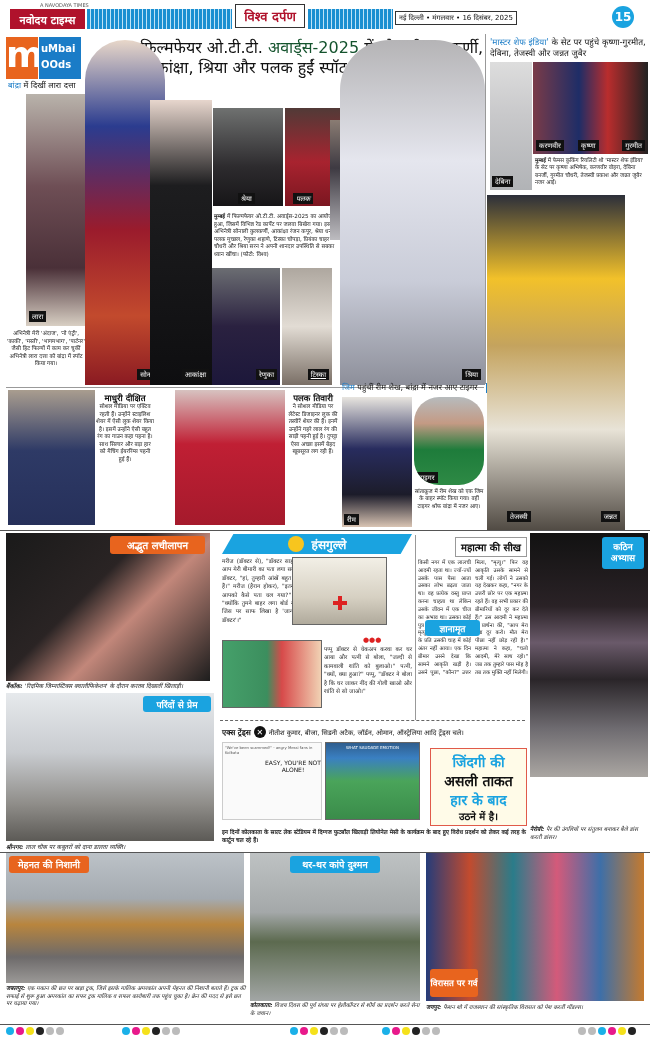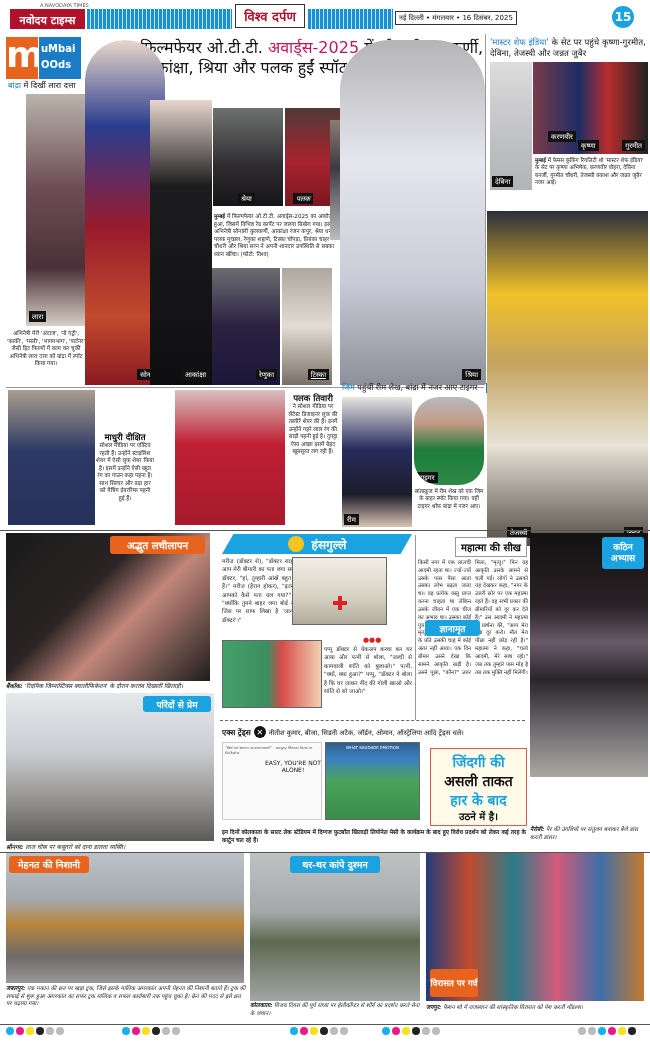--- a/index.html
+++ b/index.html
@@ -13,21 +13,21 @@
   .section-tab { left: 235px; top: 4px; width: 70px; height: 24px; border: 1.5px solid #333; background: #fff; font-size: 13px; font-weight: bold; color: #b0122c; display: flex; align-items: center; justify-content: center; }
   .dateline { left: 395px; top: 11px; height: 14px; border: 1px solid #333; background: #fff; font-size: 7px; padding: 1px 3px; white-space: nowrap; }
   .page-num { left: 612px; top: 6px; width: 22px; height: 22px; border-radius: 50%; background: #1aa3e0; color: #fff; font-weight: bold; font-size: 12px; display: flex; align-items: center; justify-content: center; }
   
   .photo { overflow: hidden; }
   .label-tag { position: absolute; background: #111; color: #fff; font-size: 7px; padding: 1px 3px; }
   .caption { font-size: 6.5px; line-height: 1.35; color: #222; }
   .orange-tag { background: #e8641e; color: #fff; font-weight: bold; border-radius: 3px; display: flex; align-items: center; justify-content: center; text-align: center; }
   .blue-tag { background: #1aa3e0; color: #fff; font-weight: bold; border-radius: 3px; display: flex; align-items: center; justify-content: center; text-align: center; }
   .headline { font-size: 16px; line-height: 1.25; color: #111; }
-  .headline .accent { color: #be185d; }
+  .headline .accent { color: #14532d; }
   .sub-headline { font-size: 9.5px; line-height: 1.3; color: #111; }
   .sub-headline .accent { color: #1a7cc7; }
   .body-text { font-size: 6px; line-height: 1.45; color: #222; text-align: justify; }
   .divider-v { background: #999; width: 1px; }
   .divider-h { background: #999; height: 1px; }
   .quote-box { border: 1.5px solid #e05a4a; background: #fffbe8; display: flex; flex-direction: column; align-items: center; justify-content: center; font-weight: bold; }
   .reg-dots { display: flex; gap: 2px; }
   .reg-dots span { width: 8px; height: 8px; border-radius: 50%; display: inline-block; }
 </style>
 </head>
@@ -91,36 +91,36 @@
 </div>
 
 <div class="abs divider-v" style="left:485px;top:34px;height:350px;"></div>
 <div class="abs sub-headline" style="left:490px;top:37px;width:158px;font-size:8.5px;">
   <span class="accent">'मास्टर शेफ इंडिया'</span><span> के सेट पर पहुंचे कृष्णा-गुरमीत, देबिना, तेजस्वी और जन्नत जुबैर</span>
 </div>
 <div class="abs photo" style="left:490px;top:62px;width:42px;height:128px;background:linear-gradient(180deg,#ddd 0%,#c9c9cb 40%,#b1b3b6 100%);">
   <div class="label-tag" style="left:2px;bottom:3px;">देबिना</div>
 </div>
 <div class="abs photo" style="left:533px;top:62px;width:115px;height:92px;background:linear-gradient(90deg,#7a3b48 0%,#1e2d67 40%,#b92d2d 65%,#222 100%);">
-  <div class="label-tag" style="left:3px;bottom:12px;margin-left:12px;">करणवीर</div>
+  <div class="label-tag" style="left:3px;bottom:3px;">करणवीर</div>
   <div class="label-tag" style="left:45px;bottom:3px;">कृष्णा</div>
   <div class="label-tag" style="right:3px;bottom:3px;">गुरमीत</div>
 </div>
 <div class="abs caption" style="left:535px;top:157px;width:113px;font-size:5.5px;">
   <b>मुम्बई</b><span> में फेमस कुकिंग रियलिटी शो 'मास्टर शेफ इंडिया' के सेट पर कृष्णा अभिषेक, करणवीर वोहरा, देबिना बनर्जी, गुरमीत चौधरी, तेजस्वी प्रकाश और जन्नत जुबैर नजर आईं।</span>
 </div>
-<div class="abs photo" style="left:487px;top:195px;width:161px;height:335px;background:linear-gradient(180deg,#2c2f3a 0%,#f2c12a 25%,#c4a35e 45%,#e8e3d7 70%,#514b44 100%);margin-top:16px;">
+<div class="abs photo" style="left:487px;top:195px;width:138px;height:335px;background:linear-gradient(180deg,#2c2f3a 0%,#f2c12a 25%,#c4a35e 45%,#e8e3d7 70%,#514b44 100%);">
   <div class="label-tag" style="left:20px;bottom:8px;">तेजस्वी</div>
   <div class="label-tag" style="right:5px;bottom:8px;">जन्नत</div>
 </div>
 
 <div class="abs divider-h" style="left:6px;top:387px;width:478px;"></div>
 <div class="abs photo" style="left:8px;top:390px;width:87px;height:135px;background:linear-gradient(180deg,#a99d8f 0%,#2e3a66 45%,#26305a 100%);"></div>
 <div class="abs" style="left:96px;top:392px;width:58px;">
-  <div style="font-size:8.5px;font-weight:bold;text-align:center;margin-top:39px;">माधुरी दीक्षित</div>
+  <div style="font-size:8.5px;font-weight:bold;text-align:center;">माधुरी दीक्षित</div>
   <div class="caption" style="font-size:5.6px;text-align:center;">सोशल मीडिया पर एक्टिव रहती हैं। उन्होंने स्टाइलिश शेयर में ऐसी लुक शेयर किया है। इसमें उन्होंने ऐसी बहुत रंग का गाउन कहा पहना है। साथ सिल्वर और बड़ा हार को मैचिंग ईयररिंग्स पहनी हुई हैं।</div>
 </div>
 <div class="abs photo" style="left:175px;top:390px;width:110px;height:135px;background:linear-gradient(180deg,#d7c2c0 0%,#c01f34 40%,#a51a2c 100%);"></div>
 <div class="abs" style="left:287px;top:392px;width:52px;">
   <div style="font-size:8.5px;font-weight:bold;text-align:center;">पलक तिवारी</div>
   <div class="caption" style="font-size:5.6px;text-align:center;">ने सोशल मीडिया पर लेटेस्ट डिजाइनर लुक की तस्वीरें शेयर की हैं। इनमें उन्होंने गहरे लाल रंग की साड़ी पहनी हुई है। दुपट्टा ऐसा अच्छा इसमें बेहद खूबसूरत लग रही हैं।</div>
 </div>
 
 <div class="abs sub-headline" style="left:342px;top:383px;width:145px;font-size:8px;border-right:1px solid #1a7cc7;">
   <span class="accent">जिम</span><span> पहुंचीं रीम शेख, बांद्रा में नजर आए टाइगर</span>

